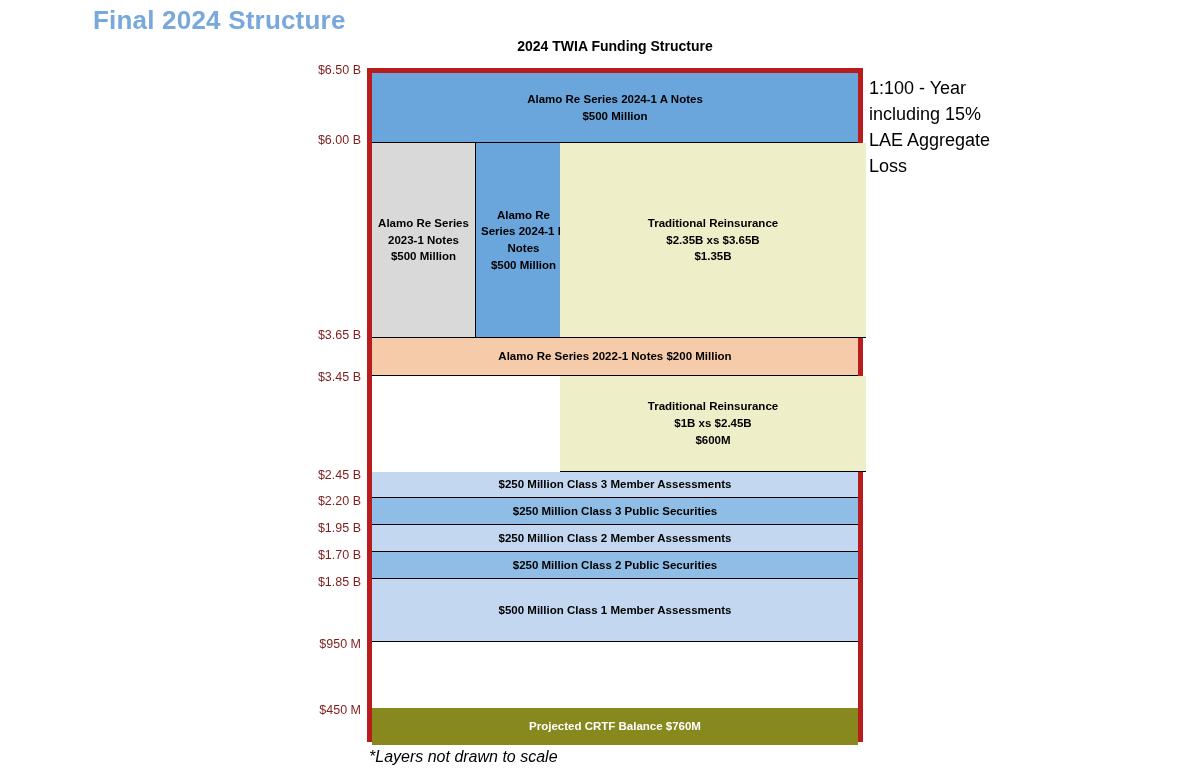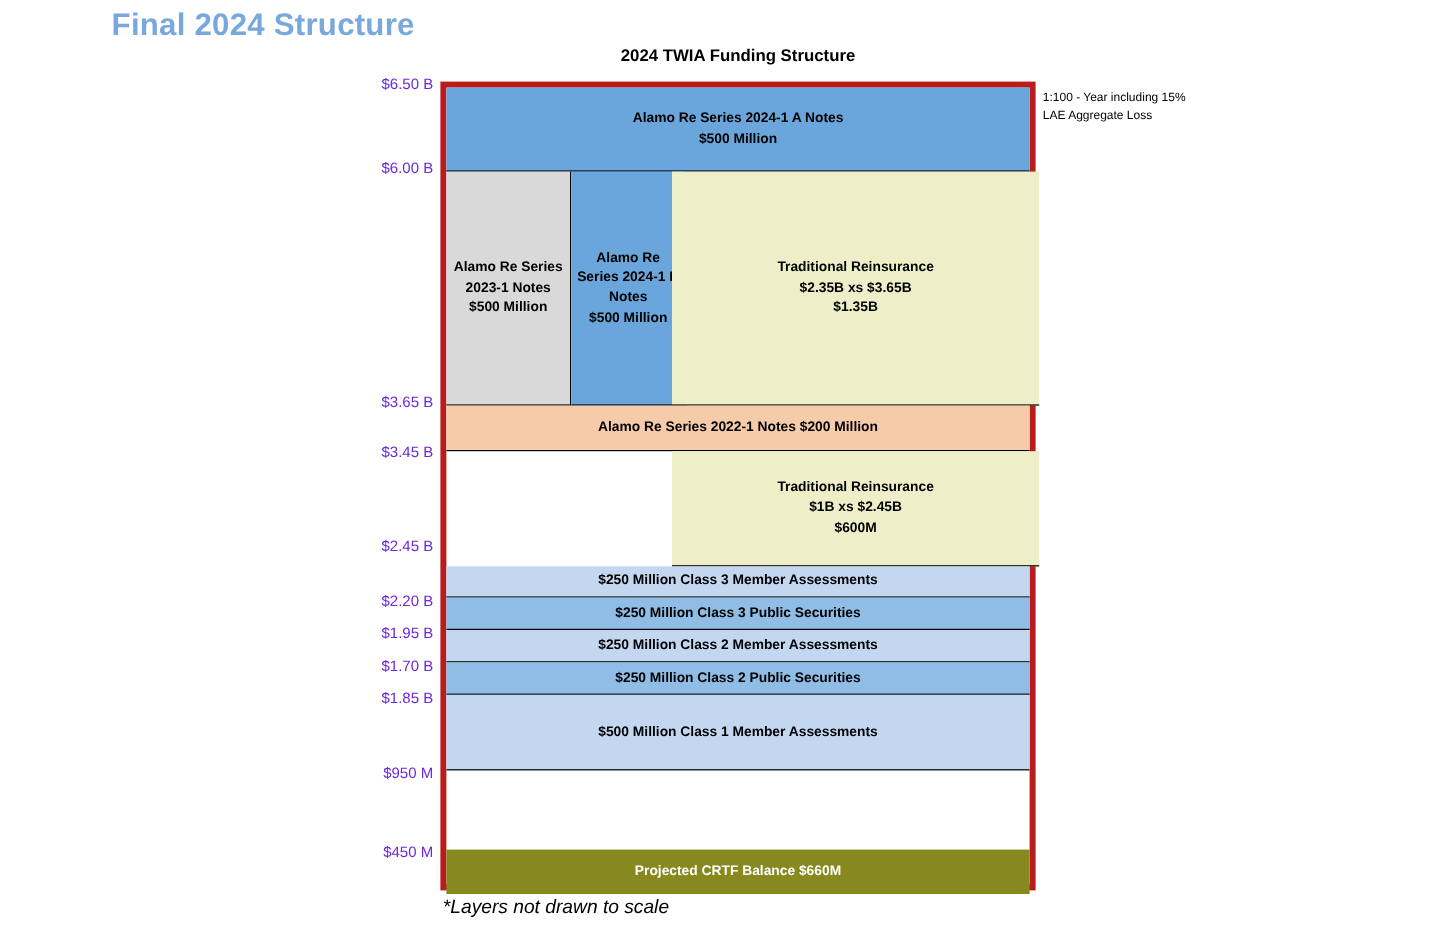--- a/index.html
+++ b/index.html
@@ -65,38 +65,38 @@
     padding: 0 4px;
     white-space: pre-line;
   }
   .border-bottom { border-bottom: 1px solid #000; }
   .border-right { border-right: 1px solid #000; }
   .axis-label {
     position: absolute;
     right: 0;
     text-align: right;
     font-size: 12.5px;
-    color: #6d28d9;
+    color: #7f1d1d;
     width: 60px;
     padding-right: 6px;
     box-sizing: border-box;
   }
   #axis-labels {
     position: absolute;
     left: 300px;
     top: 0;
     width: 67px;
     height: 771px;
   }
   #annotation {
     position: absolute;
     left: 869px;
     top: 75px;
     width: 140px;
-    font-size: 10px;
+    font-size: 18px;
     color: #000;
     line-height: 1.45;
     white-space: pre-line;
   }
   #footnote {
     position: absolute;
     left: 369px;
     top: 748px;
     font-size: 16px;
     font-style: italic;
@@ -109,21 +109,21 @@
 
 <div id="page-title">Final 2024 Structure</div>
 
 <div id="chart-title">2024 TWIA Funding Structure</div>
 
 <div id="axis-labels">
   <div class="axis-label" style="top:63px;">$6.50 B</div>
   <div class="axis-label" style="top:133px;">$6.00 B</div>
   <div class="axis-label" style="top:328px;">$3.65 B</div>
   <div class="axis-label" style="top:370px;text-align:right;">$3.45 B</div>
-  <div class="axis-label" style="top:448px;text-align:right;">$2.45 B</div>
+  <div class="axis-label" style="top:468px;text-align:right;">$2.45 B</div>
   <div class="axis-label" style="top:494px;">$2.20 B</div>
   <div class="axis-label" style="top:521px;">$1.95 B</div>
   <div class="axis-label" style="top:548px;">$1.70 B</div>
   <div class="axis-label" style="top:575px;">$1.85 B</div>
   <div class="axis-label" style="top:637px;">$950 M</div>
   <div class="axis-label" style="top:703px;">$450 M</div>
 </div>
 
 <div id="chart-area">
 
@@ -171,20 +171,20 @@
   <div class="layer border-bottom" style="top:479px; height:27px; background:#8fbde6;">
     <span class="layer-inner">$250 Million Class 2 Public Securities</span>
   </div>
 
   <div class="layer border-bottom" style="top:506px; height:63px; background:#c3d8f0;">
     <span class="layer-inner">$500 Million Class 1 Member Assessments</span>
   </div>
 
 
   <div class="layer" style="top:635px; height:37px; background:#87891e;">
-    <span class="layer-inner white-text">Projected CRTF Balance $660M</span>
+    <span class="layer-inner white-text">Projected CRTF Balance $760M</span>
   </div>
 
 </div>
 
 <div id="annotation">1:100 - Year including 15% LAE Aggregate Loss</div>
 
 <div id="footnote">*Layers not drawn to scale</div>
 
 </body></html>

